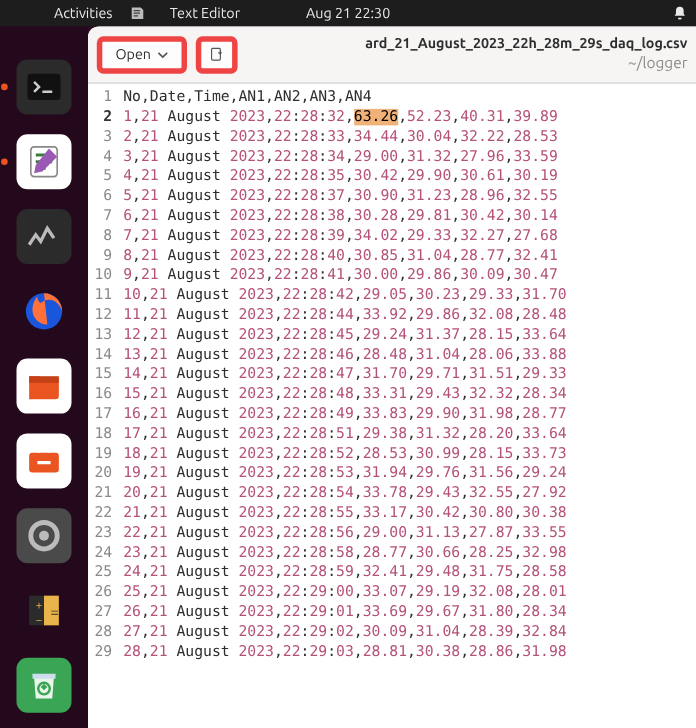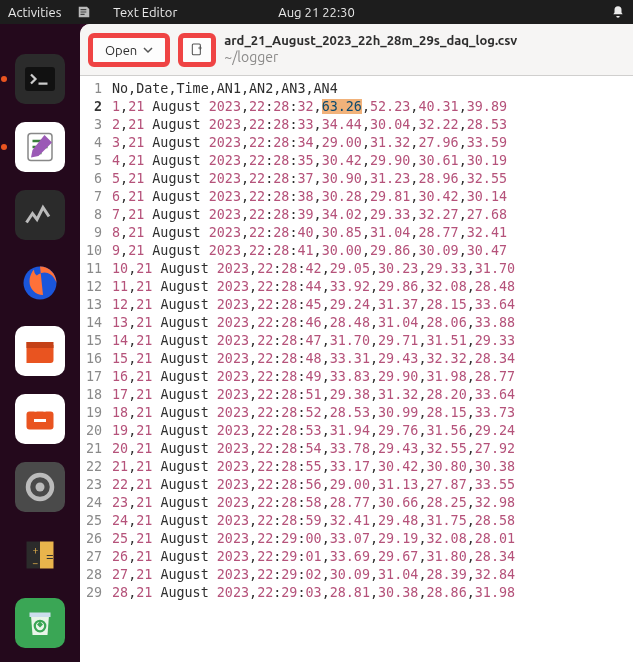--- a/index.html
+++ b/index.html
@@ -15,21 +15,21 @@
   
   .top-panel {
     height: 24px;
     background: #1d1d1d;
     color: #eaeaea;
     display: flex;
     align-items: center;
     font-size: 13px;
     padding: 0 8px;
   }
-  .top-panel .left { display: flex; align-items: flex-end; gap: 16px; }
+  .top-panel .left { display: flex; align-items: flex-end; gap: 16px; margin-left: 41px; }
   .top-panel .app { display: flex; align-items: center; gap: 22px; }
   .top-panel .center { position: absolute; left: 50%; transform: translateX(-50%); }
   .top-panel .right { display: flex; align-items: center; gap: 12px; margin-left:auto;}
   .top-panel svg { fill: #eaeaea; }
 
   
   .dock {
     position: absolute;
     left: 0;
     top: 24px;
@@ -89,21 +89,21 @@
     display: inline-flex;
     align-items: center;
     padding: 0 12px;
     font-size: 13px;
     color: #2e2e2e;
     gap: 6px;
   }
   .btn.icon { width: 38px; justify-content: center; padding: 0; }
   .title-col {
     flex: 1;
-    text-align: left;
+    text-align: right;
     line-height: 1.2;
   }
   .title-col .fname { font-weight: 600; font-size: 13px; color: #2e2e2e; }
   .title-col .fpath { font-size: 14px; color: #8b8a89; }
 
   .content {
     flex: 1;
     overflow: auto;
     font-family: "DejaVu Sans Mono","Liberation Mono",monospace;
     font-size: 13.4px;
@@ -117,21 +117,21 @@
     width: 28px;
     text-align: right;
     color: #8a8a8a;
     padding-right: 6px;
     user-select: none;
   }
   .row.hl .gutter { color: #333; font-weight: 600; }
   .code { padding-left: 4px; }
   .tok-num { color: #b5527a; }   
   .tok-kw  { color: #2e2e2e; }   
-  .tok-sel { background: #f1b27a; color: #0c4a6e; }
+  .tok-sel { background: #f1b27a; color: #000000; }
   .tok-sep { color: #2e2e2e; }
 </style>
 </head>
 <body>
 
 <div class="top-panel">
   <div class="left">
     <span>Activities</span>
     <span class="app">
       <svg width="14" height="14" viewBox="0 0 24 24">

